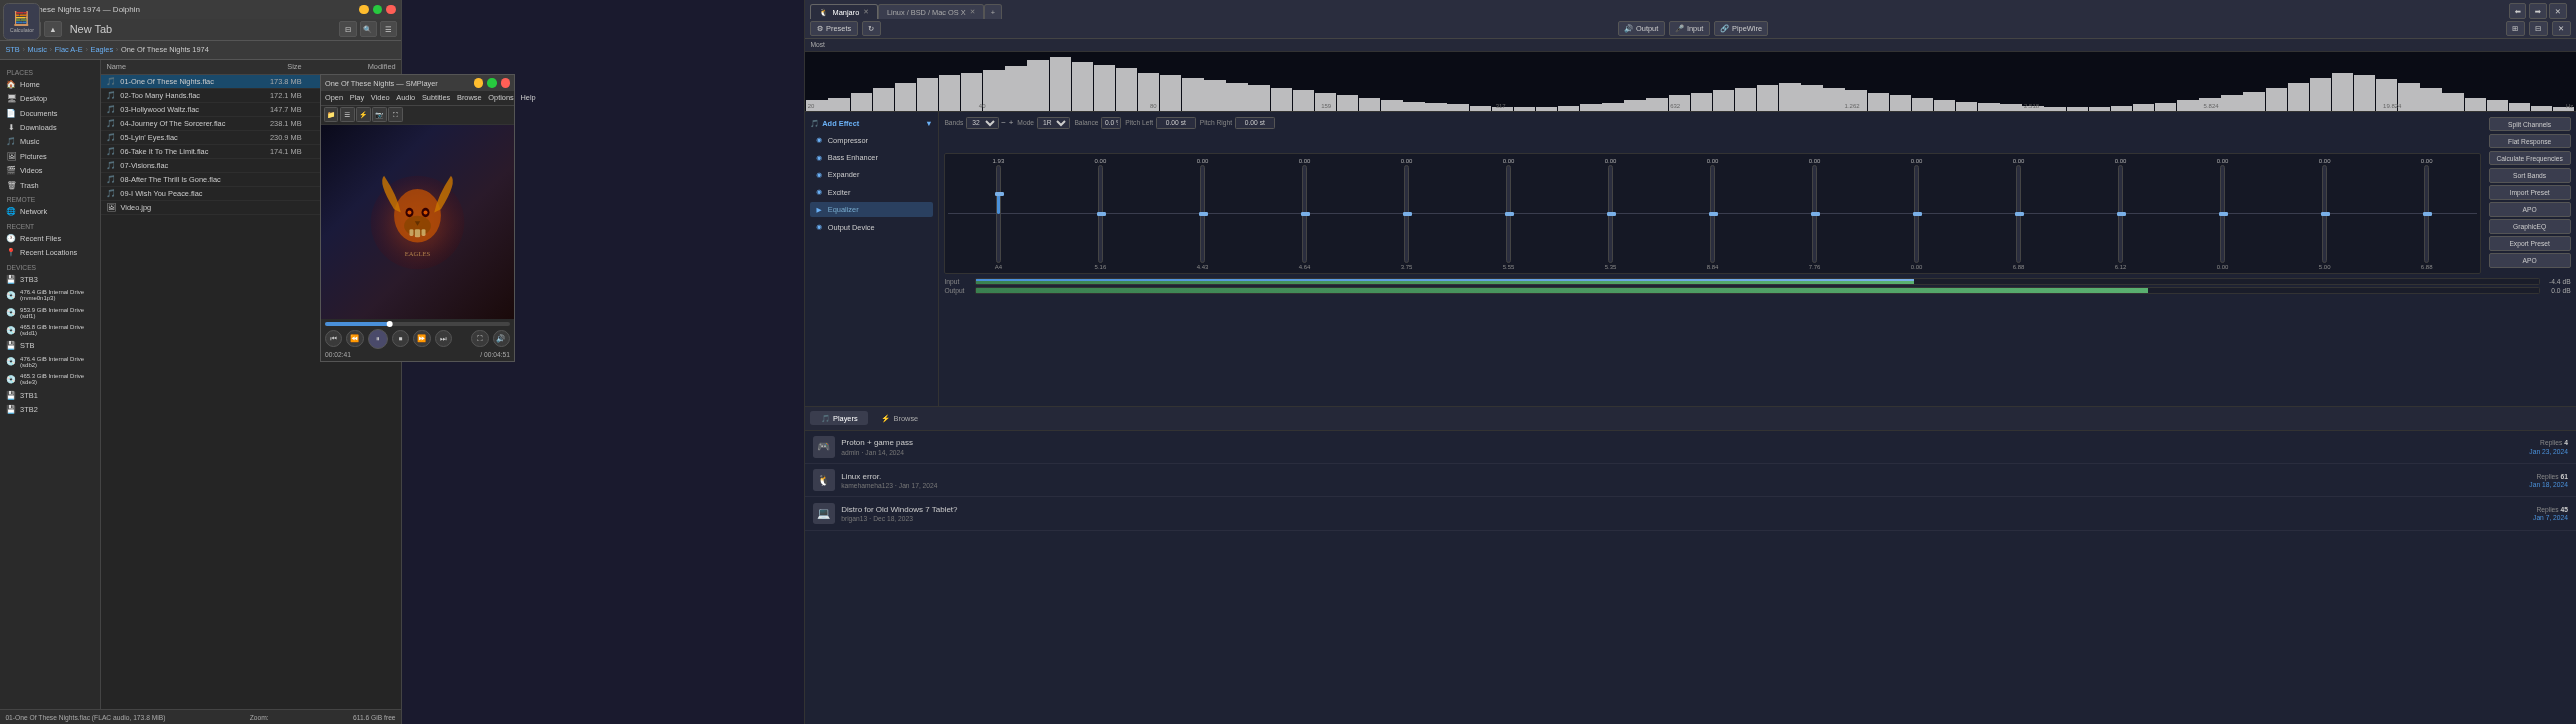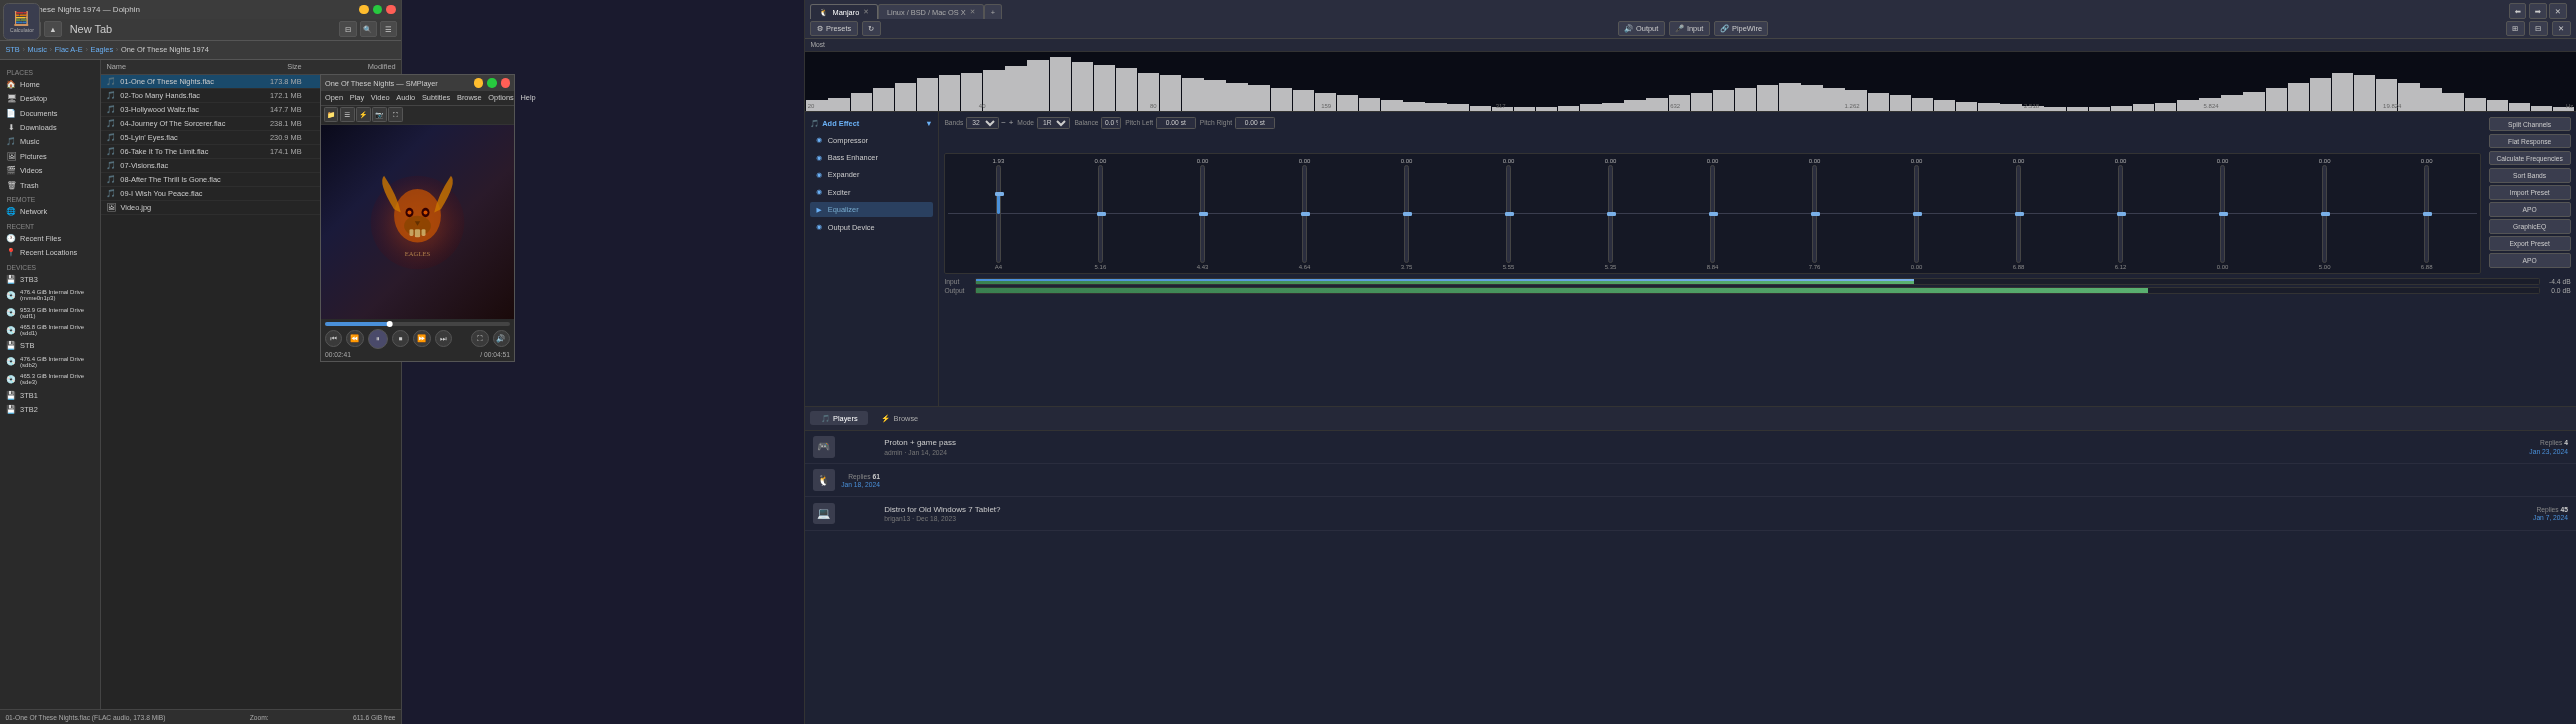--- a/index.html
+++ b/index.html
@@ -719,21 +719,21 @@
       height: 21.5px;
       border-radius: 2.7px;
       background: #3a3d4e;
       flex-shrink: 0;
       display: flex;
       align-items: center;
       justify-content: center;
       font-size: 10.7px;
     }
 
-    .forum-content { flex: 1; margin-left: 43px; }
+    .forum-content { flex: 1; }
     .forum-title { color: #ccc; font-size: 8px; margin-bottom: 1.3px; }
     .forum-meta { color: #777; font-size: 6.7px; }
     .forum-stats { text-align: right; color: #888; font-size: 6.7px; }
     .forum-stat-replies { color: #ccc; font-weight: bold; }
     .forum-date { color: #4a90d9; font-size: 6.7px; margin-top: 1.3px; }
 
     
     .calc-widget {
       position: absolute;
       top: 3.4px;
@@ -1514,20 +1514,24 @@
           <div class="forum-title">Proton + game pass</div>
           <div class="forum-meta">admin · Jan 14, 2024</div>
         </div>
         <div class="forum-stats">
           <div>Replies <span class="forum-stat-replies">4</span></div>
           <div class="forum-date">Jan 23, 2024</div>
         </div>
       </div>
       <div class="forum-row">
         <div class="forum-avatar">🐧</div>
+        <div class="forum-content">
+          <div class="forum-title">Linux error.</div>
+          <div class="forum-meta">kamehameha123 · Jan 17, 2024</div>
+        </div>
         <div class="forum-stats">
           <div>Replies <span class="forum-stat-replies">61</span></div>
           <div class="forum-date">Jan 18, 2024</div>
         </div>
       </div>
       <div class="forum-row">
         <div class="forum-avatar">💻</div>
         <div class="forum-content">
           <div class="forum-title">Distro for Old Windows 7 Tablet?</div>
           <div class="forum-meta">brigan13 · Dec 18, 2023</div>

